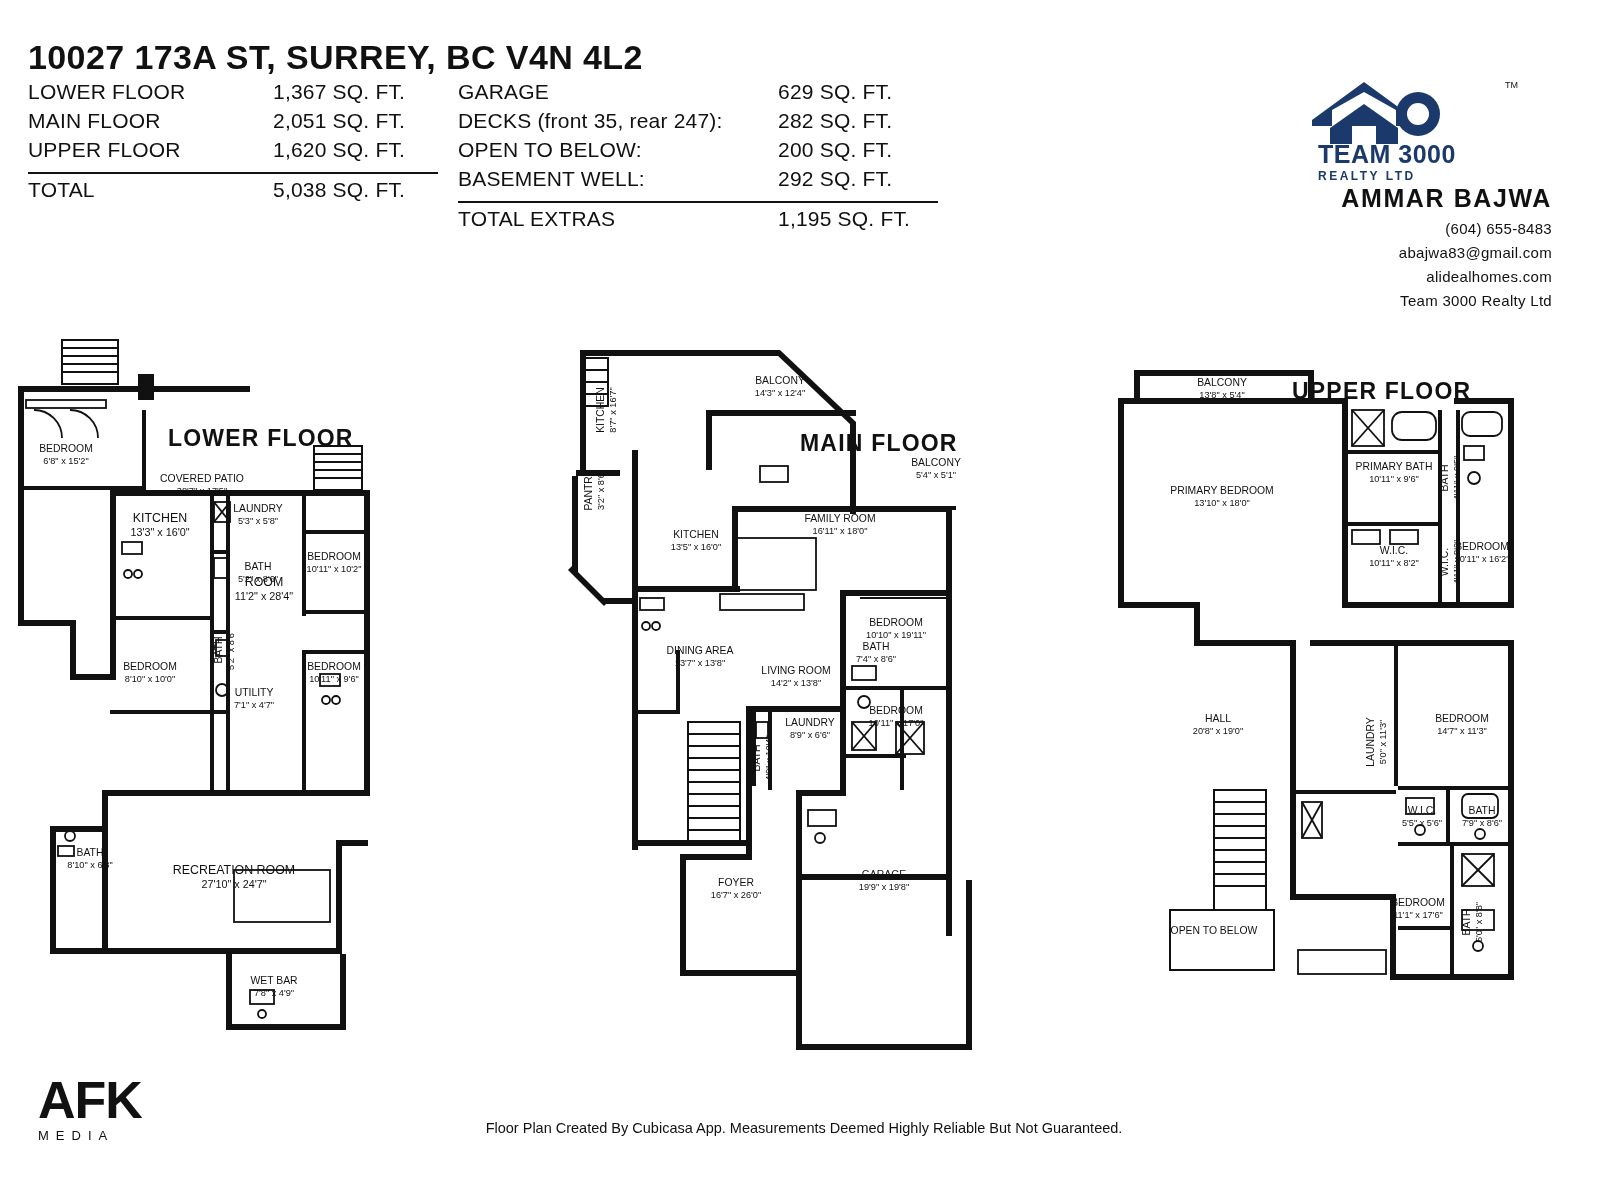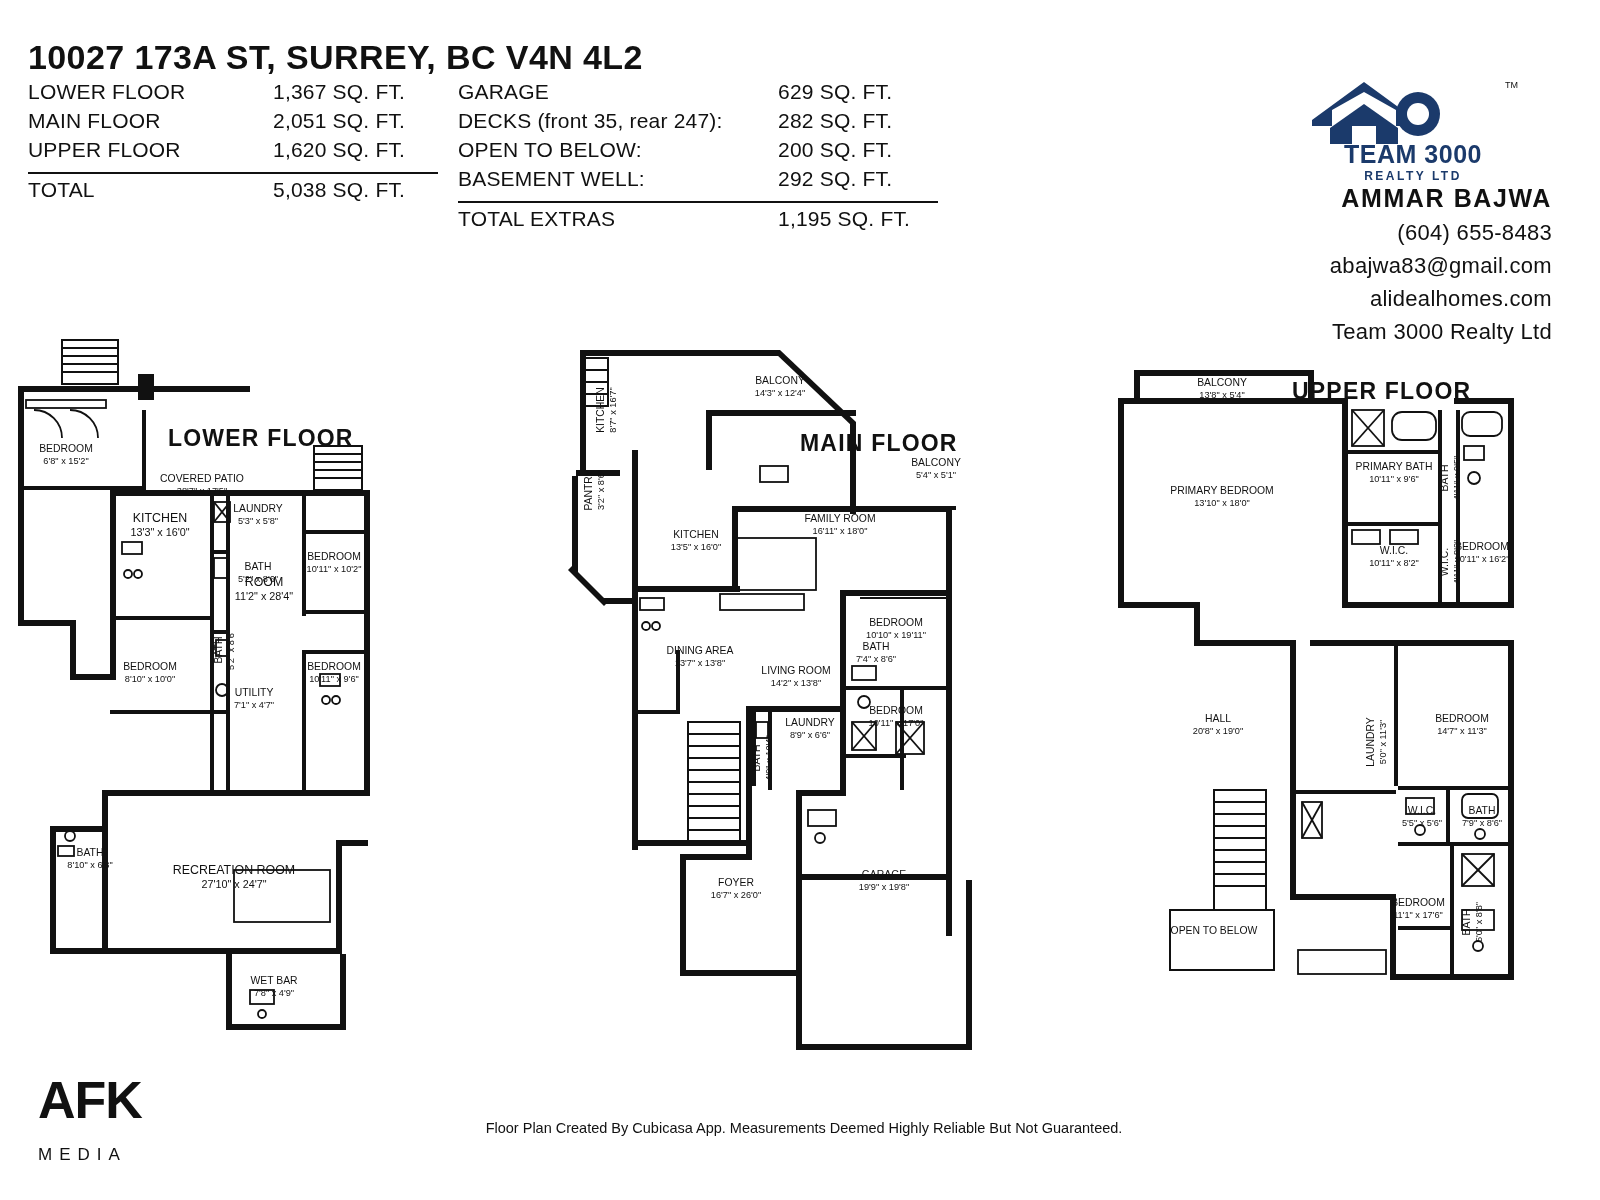--- a/index.html
+++ b/index.html
@@ -40,21 +40,21 @@
   #tbl-right .area-row { height: 29px; }
   #tbl-right .lbl { width: 320px; }
   #tbl-right .val { width: 160px; }
   #tbl-right .rule { border-top: 2px solid #111; margin: 5px 0 4px 0; }
 
   
   #brand { position: absolute; right: 48px; top: 26px; width: 380px; text-align: right; margin-top: 48px; }
   #brand .logo-wrap { position: relative; height: 104px; }
   #brand .tm { position: absolute; right: 34px; top: 6px; font-size: 9px; }
   #brand .agent { font-size: 25px; font-weight: bold; letter-spacing: 1.6px; margin-top: 6px; }
-  #brand .line { font-size: 22px; margin-top: 7px; letter-spacing: 0.3px; }
+  #brand .line { font-size: 15px; margin-top: 7px; letter-spacing: 0.3px; }
 
   .logo-svg { position: absolute; right: 44px; top: 0; }
 
   
   #plans { position: absolute; left: 0; top: 330px; width: 1600px; height: 760px; }
   .floor-title {
     position: absolute; font-size: 23px; font-weight: bold; letter-spacing: 1.2px;
   }
   #title-lower { left: 168px; top: 95px; }
   #title-main  { left: 800px; top: 100px; }
@@ -70,21 +70,21 @@
   .rmname-s { font-family: "Liberation Sans", sans-serif; font-size: 5.2px; text-anchor: middle; fill: #111; }
   .rmdim-s  { font-family: "Liberation Sans", sans-serif; font-size: 4.6px; text-anchor: middle; fill: #111; }
 
   
   #footer-note {
     position: absolute; left: 4px; top: 1120px; width: 1600px;
     text-align: center; font-size: 14.5px; color: #111;
   }
   #afk { position: absolute; left: 38px; top: 1075px; width: 160px; }
   #afk .afk-letters { font-size: 52px; font-weight: bold; letter-spacing: -1px; line-height: 50px; }
-  #afk .afk-media { font-size: 17px; letter-spacing: 7px; margin-top: 20px; }
+  #afk .afk-media { font-size: 13px; letter-spacing: 7px; margin-top: 3px; }
 </style>
 </head>
 <body>
 
 <div id="header">
 
   <div id="address">10027 173A ST, SURREY, BC V4N 4L2</div>
 
   <div class="area-table" id="tbl-left">
     <div class="area-row">
@@ -133,21 +133,21 @@
   <div id="brand">
     <div class="logo-wrap">
       <svg class="logo-svg" width="240" height="100" viewBox="0 0 240 100">
         <path d="M44 46 L96 8 L148 46 L148 52 L128 52 L128 36 L96 18 L64 36 L64 52 L44 52 Z" fill="#1b3a6b"></path>
         <path d="M62 54 L96 30 L130 54 L130 70 L62 70 Z" fill="#1b3a6b"></path>
         <rect x="84" y="52" width="24" height="18" fill="#ffffff"></rect>
         <circle cx="150" cy="40" r="22" fill="#1b3a6b"></circle>
         <circle cx="150" cy="40" r="11" fill="#ffffff"></circle>
       </svg>
       <div class="tm">TM</div>
-      <div style="position:absolute; right:44px; top:66px; width:190px; text-align:center;">
+      <div style="position:absolute; right:44px; top:66px; width:190px; text-align:left;">
         <div style="font-size:25px; font-weight:bold; color:#1b3a6b; letter-spacing:0.5px;">TEAM 3000</div>
         <div style="font-size:12px; font-weight:bold; color:#1b3a6b; letter-spacing:2.5px;">REALTY LTD</div>
       </div>
     </div>
     <div class="agent">AMMAR BAJWA</div>
     <div class="line">(604) 655-8483</div>
     <div class="line">abajwa83@gmail.com</div>
     <div class="line">alidealhomes.com</div>
     <div class="line">Team 3000 Realty Ltd</div>
   </div>

